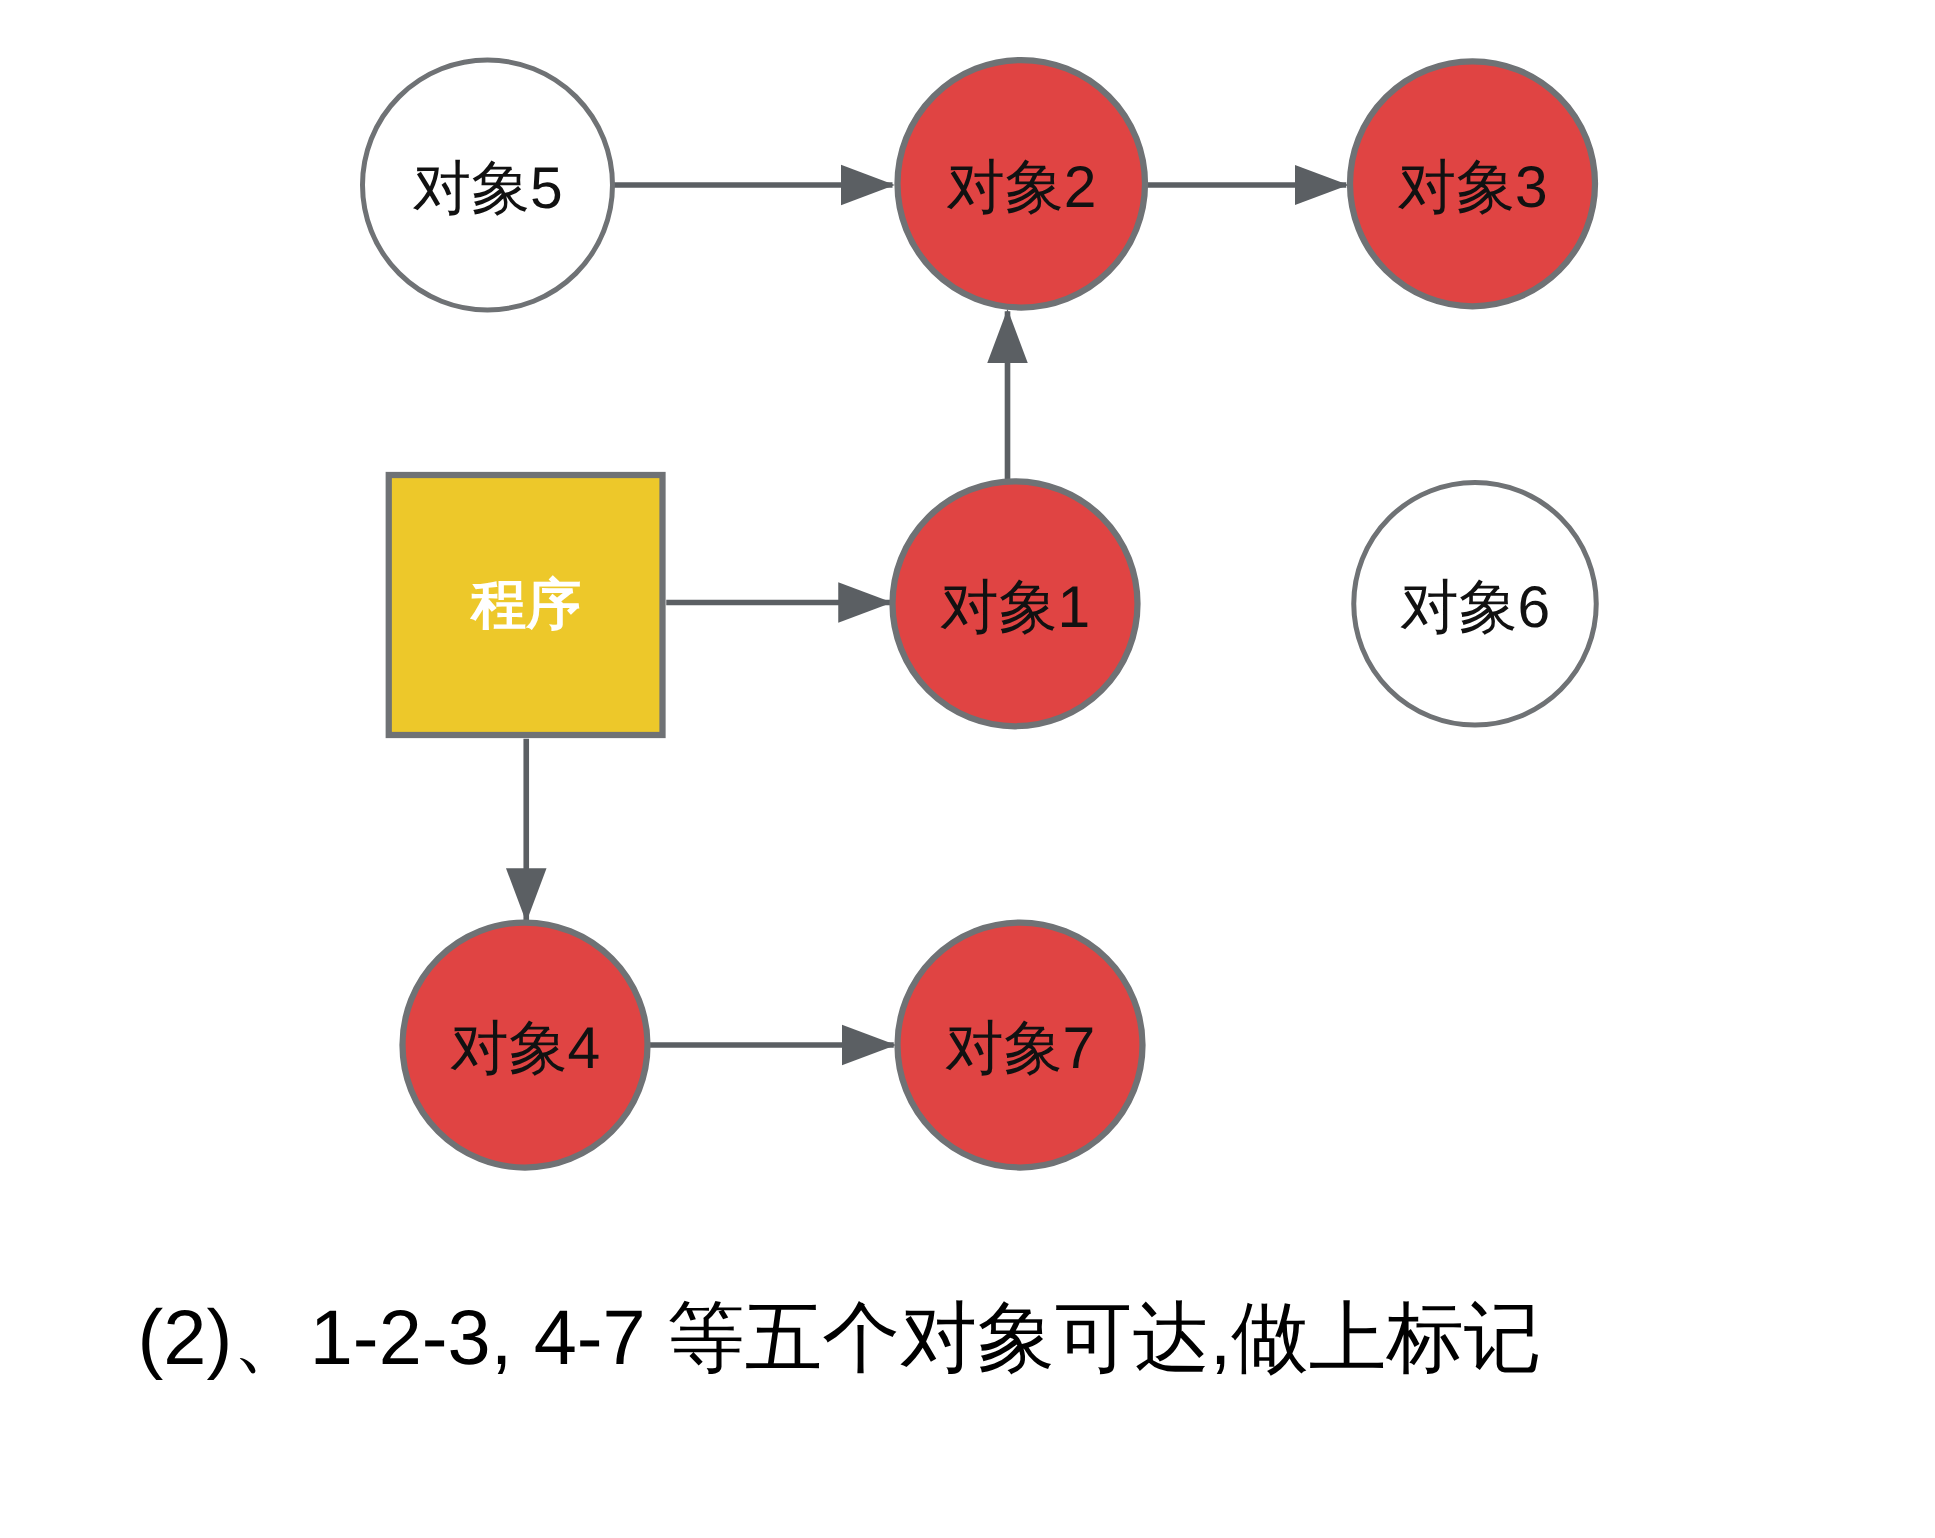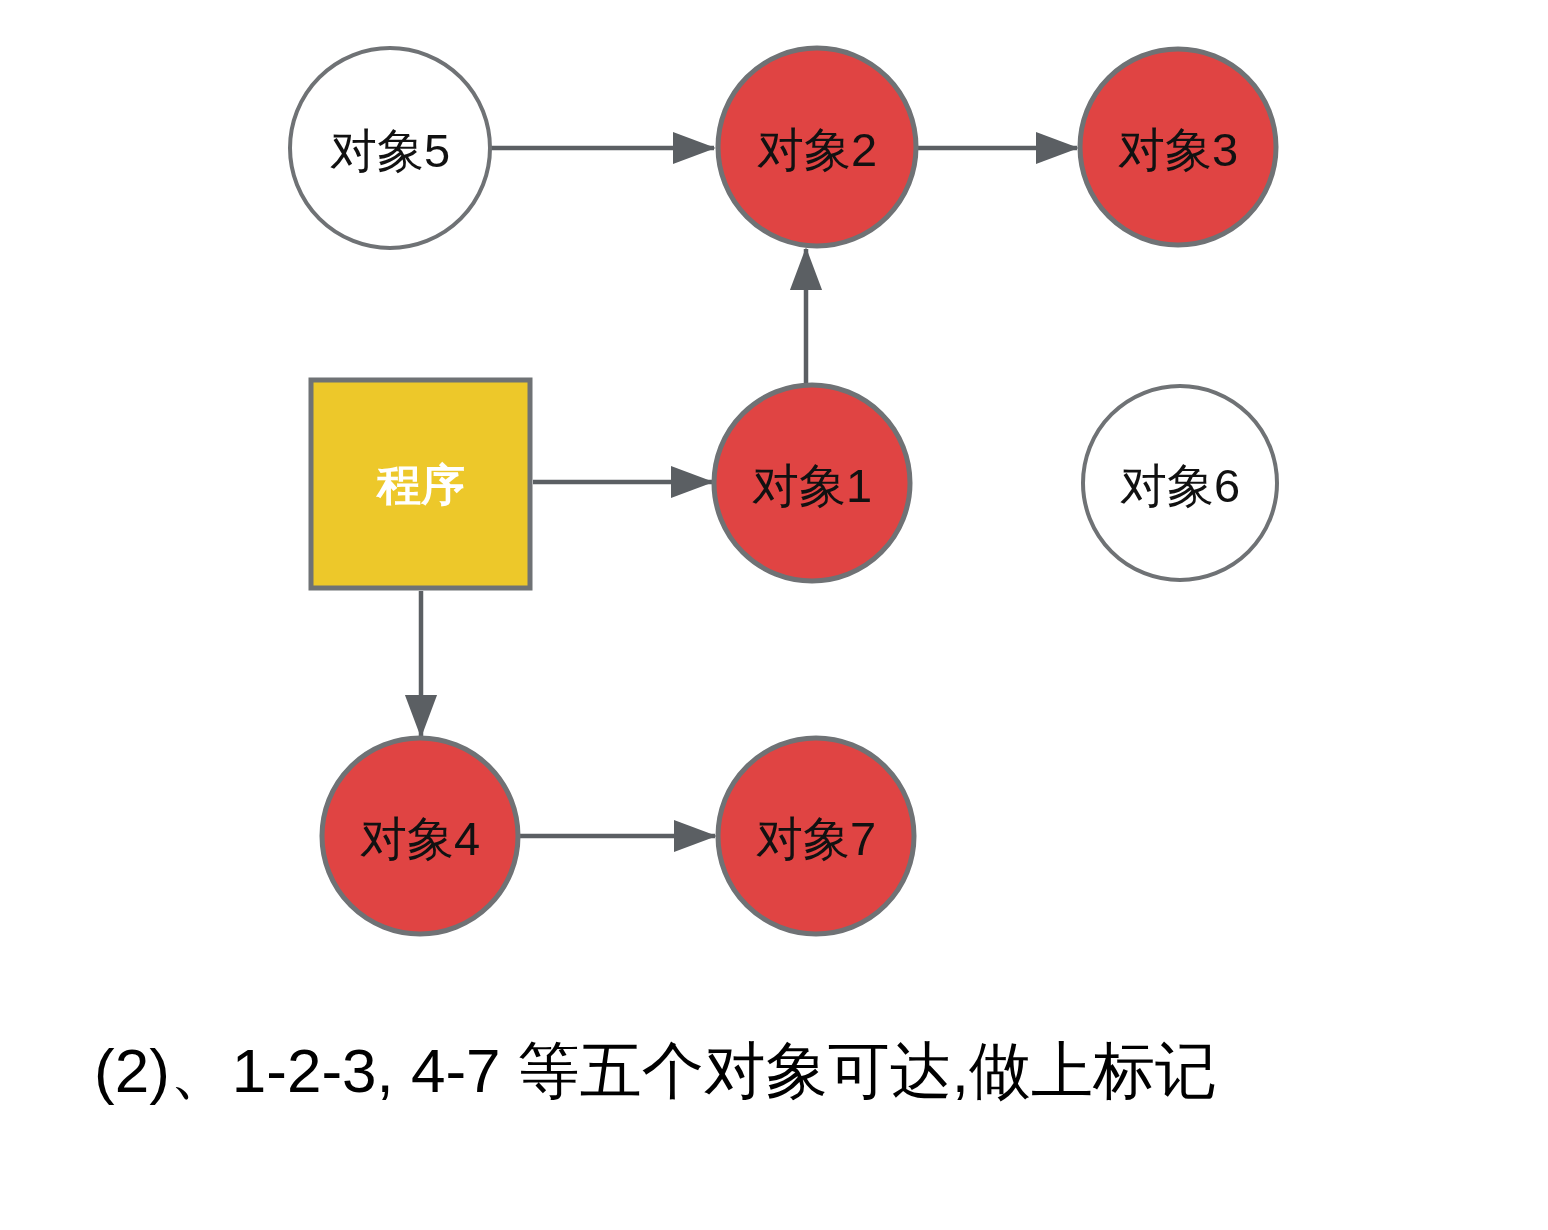--- a/index.html
+++ b/index.html
@@ -36,21 +36,21 @@
   .node-label-inverse {
     font-family: "Liberation Sans", "DejaVu Sans", sans-serif;
     font-size: 44px;
     font-weight: bold;
     fill: #ffffff;
     text-anchor: middle;
     dominant-baseline: central;
   }
   .caption-text {
     position: absolute;
-    left: 94px;
+    left: 110px;
     top: 1035px;
     width: 1380px;
     font-family: "Liberation Sans", "DejaVu Sans", sans-serif;
     font-size: 62px;
     line-height: 1.15;
     color: #000000;
     white-space: nowrap;
     letter-spacing: 0px;
   }
 </style>

